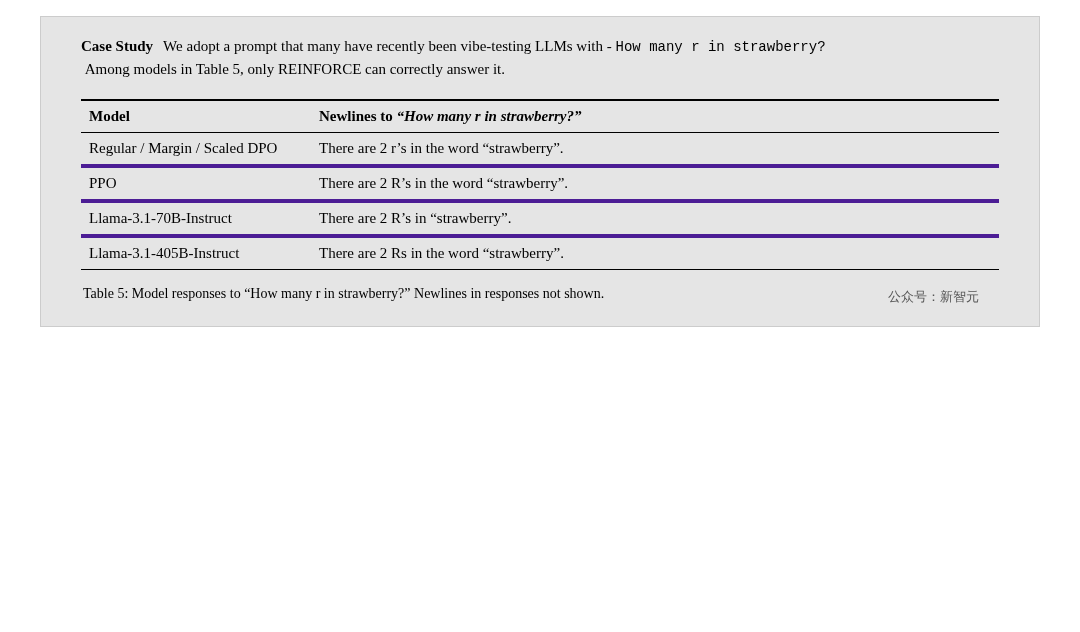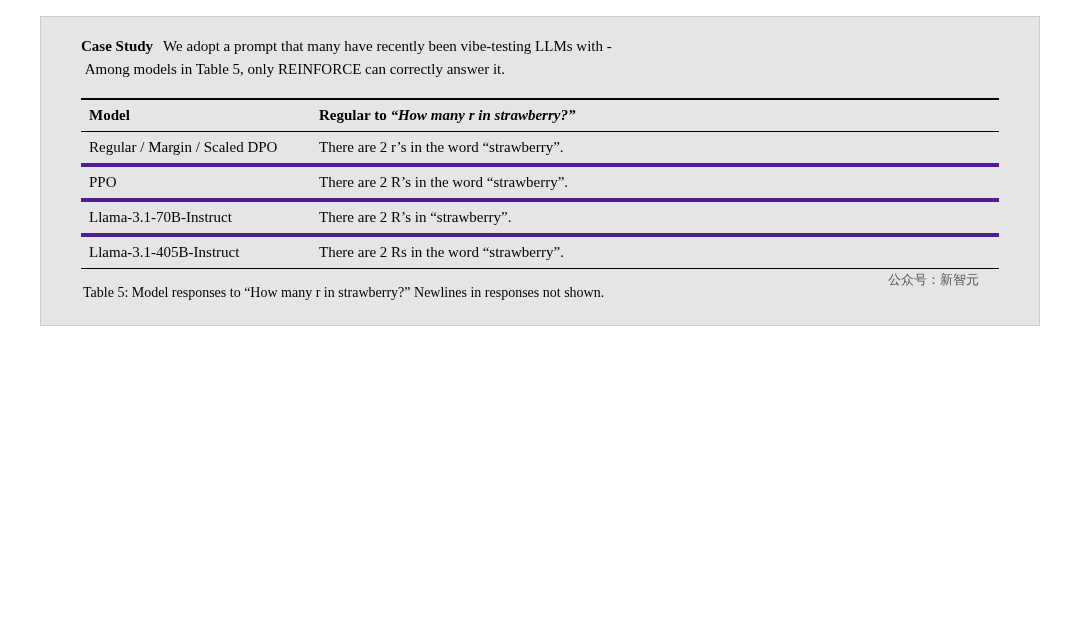--- a/index.html
+++ b/index.html
@@ -95,21 +95,21 @@
     .caption {
       font-size: 14px;
       color: #000;
       margin-top: 6px;
       text-align: left;
       padding-left: 2px;
     }
 
     .watermark {
       position: absolute;
-      bottom: 36px;
+      bottom: 20px;
       right: 60px;
       font-size: 13px;
       color: #555;
       font-family: sans-serif;
     }
 
     .page-wrapper {
       position: relative;
       background: #e5e5e5;
       border: 1px solid #ccc;
@@ -118,30 +118,31 @@
   </style>
 </head>
 <body>
 
 <div class="page-wrapper">
 
   <div class="case-study-header">
     <span class="case-study-title">Case Study</span>
     <span class="header-text">We adopt a prompt that many have recently been vibe-testing LLMs with -</span>
     <span style="display:inline;">&nbsp;</span>
+    <span class="header-code">How many r in strawberry?</span>
     <span class="header-text">&nbsp;<span>Among models in Table 5, only REINFORCE can correctly answer it.</span></span>
   </div>
 
   <div class="table-container">
     <table>
       <thead>
         <tr>
           <th class="col-model">Model</th>
           <th class="col-response">
-            <span>Regular to </span><span class="response-italic-bold">“How many r in strawberry?”</span>
+            <span>Newlines to </span><span class="response-italic-bold">“How many r in strawberry?”</span>
           </th>
         </tr>
       </thead>
       <tbody id="table-body">
       <tr>
             <td class="col-model">Regular / Margin / Scaled DPO</td>
             <td class="col-response">There are 2 r’s in the word “strawberry”.</td>
           </tr>
           <tr>
             <td class="col-model">PPO</td>

